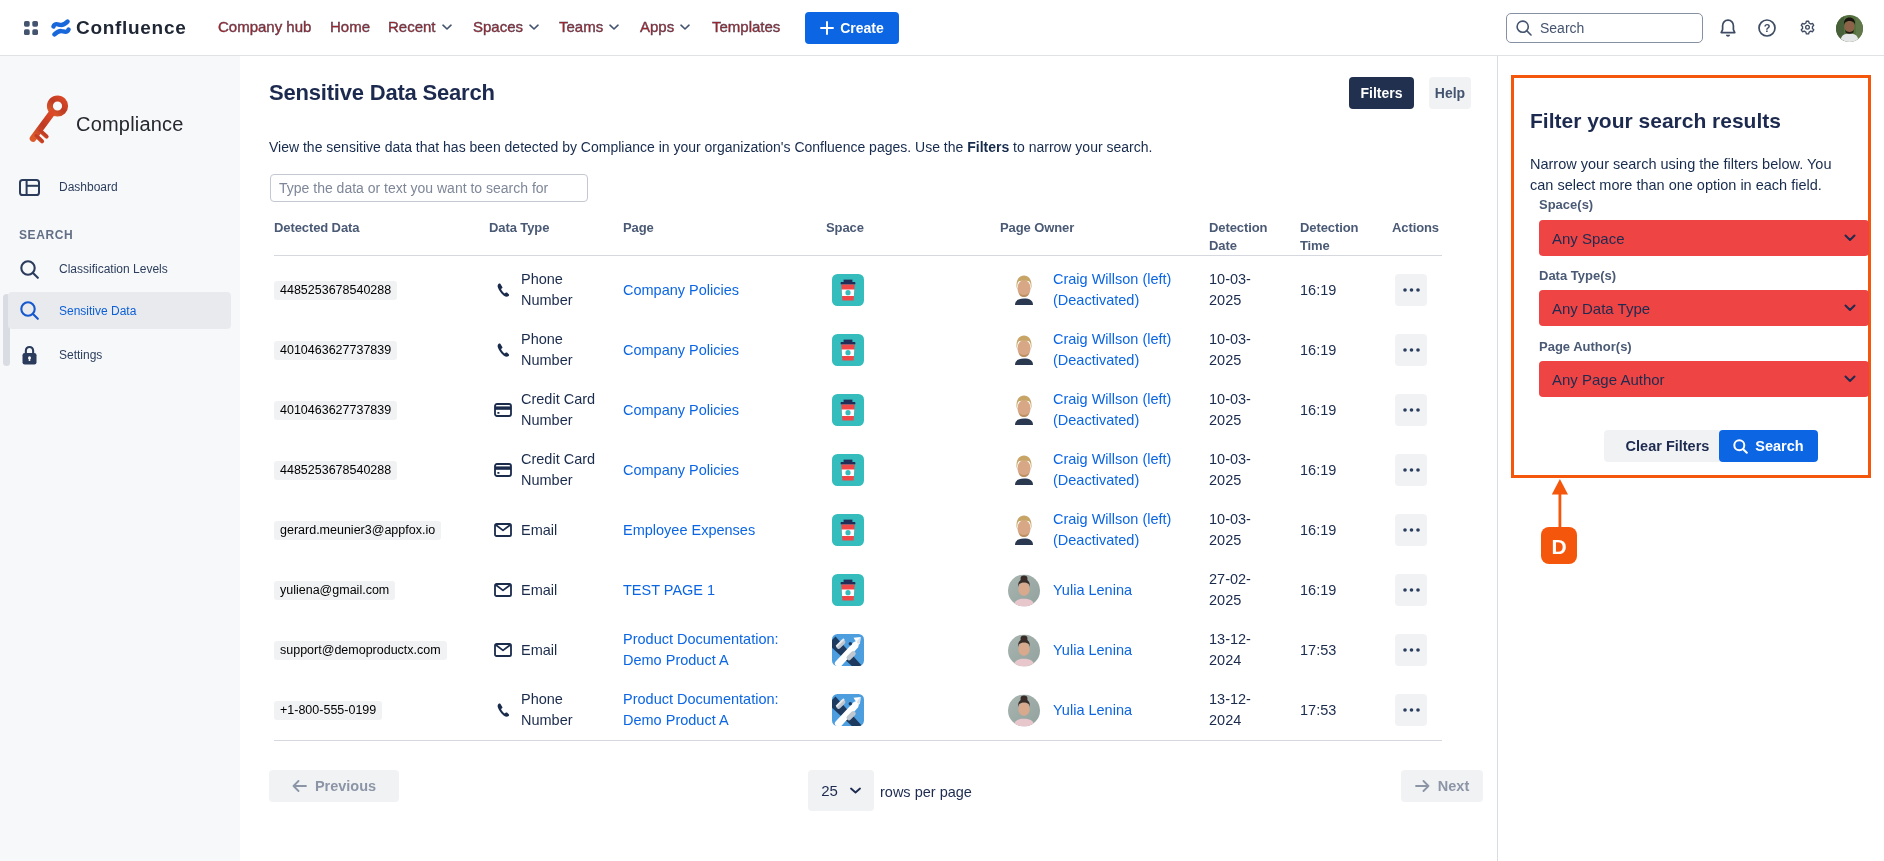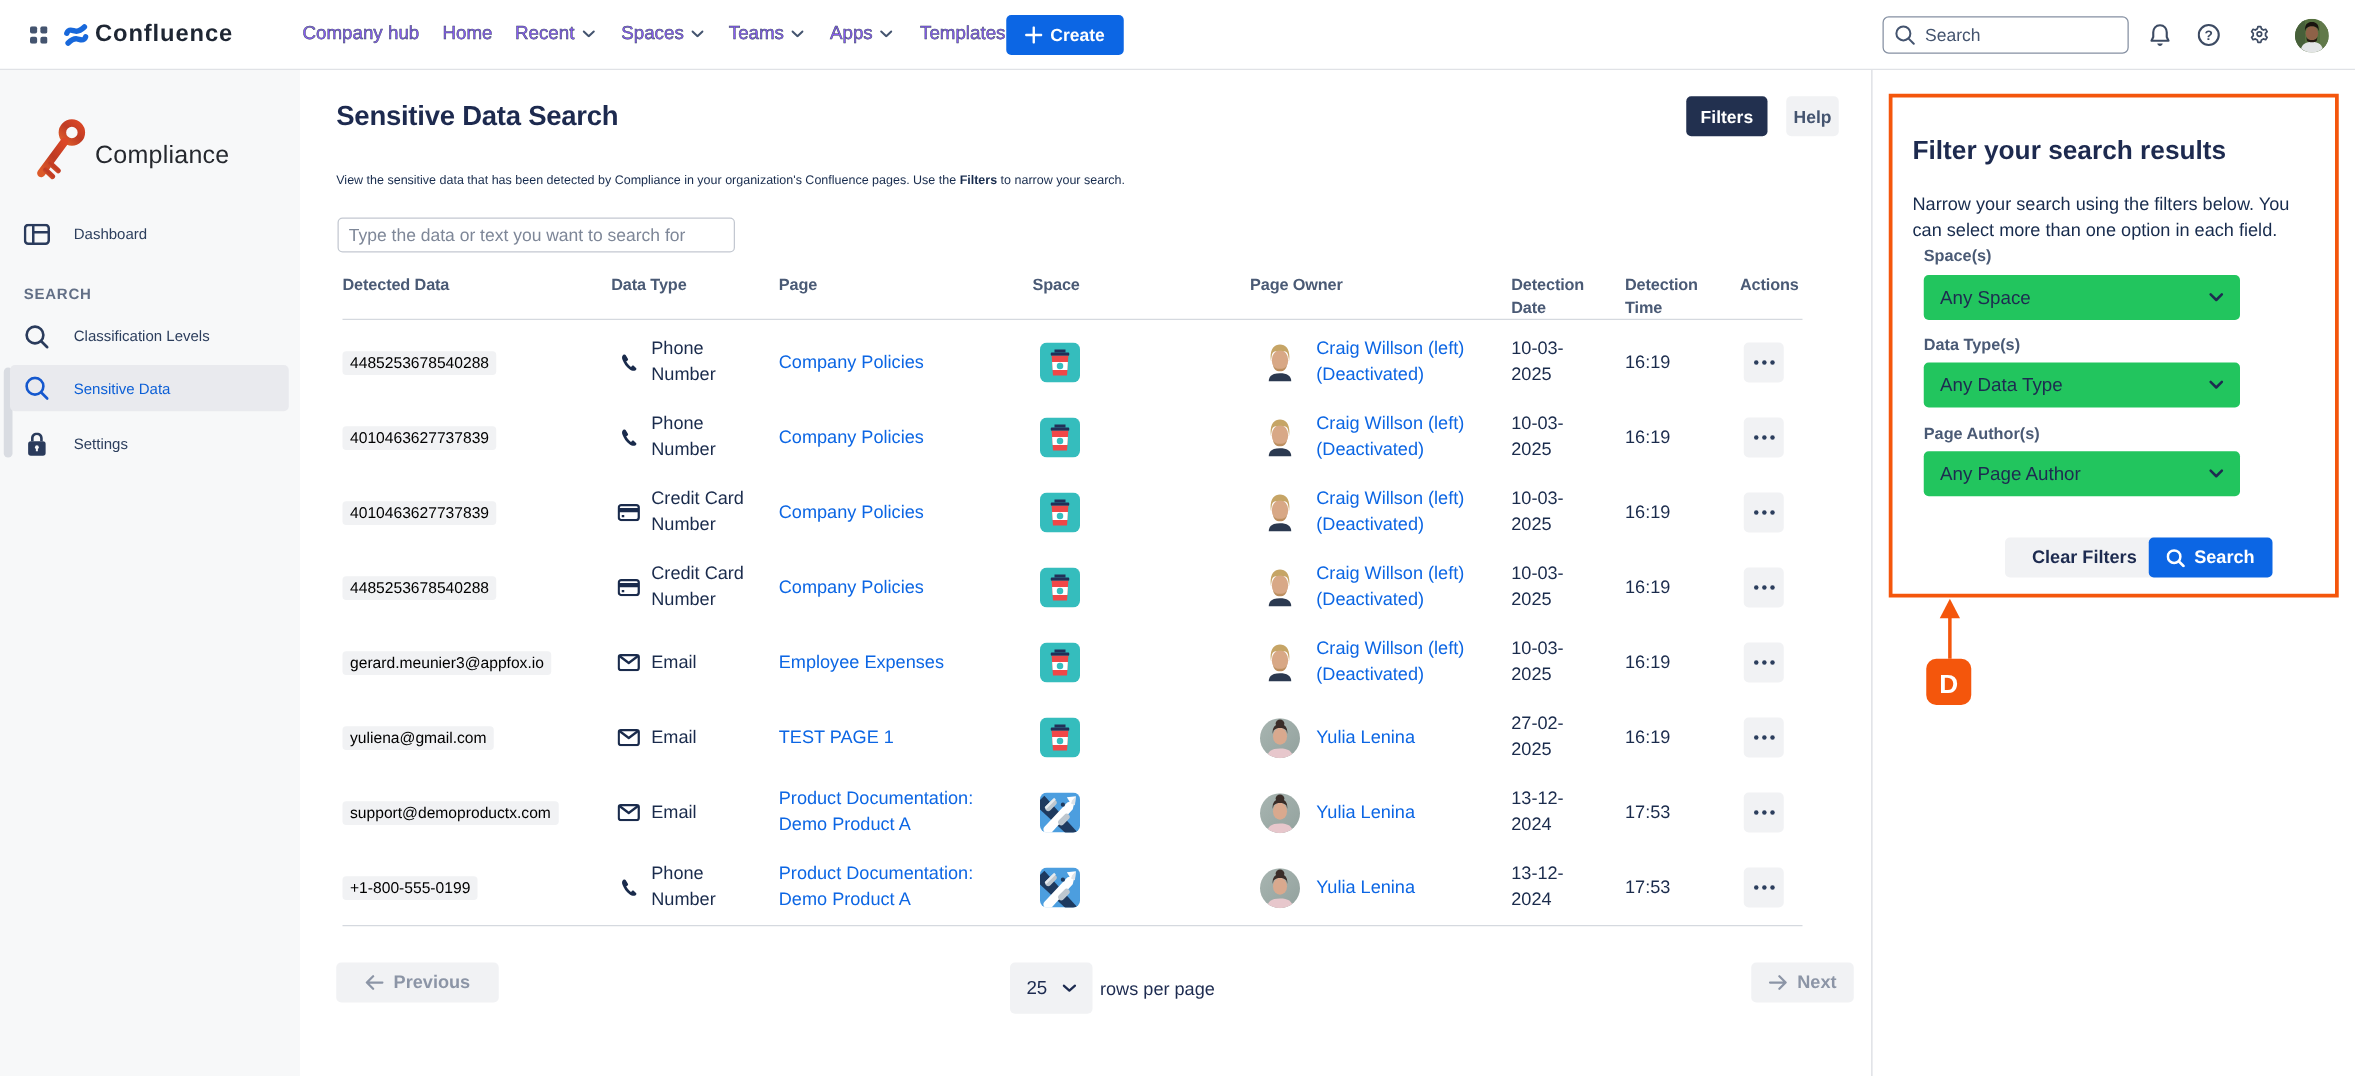--- a/index.html
+++ b/index.html
@@ -3,39 +3,39 @@
 <meta charset="utf-8">
 <style>
   * { margin:0; padding:0; box-sizing:border-box; }
   html,body { width:1884px; height:861px; overflow:hidden; }
   body { position:relative; font-family:"Liberation Sans", sans-serif; background:#fff; color:#172B4D; }
   .abs { position:absolute; }
 
   
   #topnav { position:absolute; left:0; top:0; width:1884px; height:56px; background:#fff; border-bottom:1px solid #E0E2E6; z-index:5; }
   .navword { font-size:19px; font-weight:700; color:#1E2633; letter-spacing:0.7px; }
-  .navitem { font-size:15px; font-weight:400; -webkit-text-stroke:0.4px #3B4A62; color:#8b5cf6; white-space:nowrap; display:inline-flex; align-items:center; gap:6px;margin-left:24px; }
+  .navitem { font-size:15px; font-weight:400; -webkit-text-stroke:0.4px #3B4A62; color:#b91c1c; white-space:nowrap; display:inline-flex; align-items:center; gap:6px; }
   #createbtn { position:absolute; left:805px; top:12px; width:94px; height:32px; background:#0C66E4; border-radius:4px; color:#fff; font-size:14px; font-weight:600; display:flex; align-items:center; justify-content:center; gap:6px; }
   #navsearch { position:absolute; left:1506px; top:13px; width:197px; height:30px; border:1px solid #8590A2; border-radius:5px; display:flex; align-items:center; padding-left:9px; gap:8px; background:#fff; }
   #navsearch span { font-size:14px; color:#44546F; }
 
   
   #sidebar { position:absolute; left:0; top:56px; width:240px; height:805px; background:#F7F8F9; }
   #applogo { position:absolute; left:27px; top:39px; }
   #apptitle { position:absolute; left:76px; top:57px; font-size:20px; font-weight:400; color:#25282E; letter-spacing:0.2px; }
   .sideitem { position:absolute; left:8px; width:223px; height:38px; border-radius:4px; display:flex; align-items:center; color:#2C3E5D; font-size:12px; }
   .sideitem .ic { width:21px; margin-left:11px; margin-right:19px; display:flex; justify-content:center; }
   .sidelabel { position:absolute; left:19px; top:172px; font-size:12px; font-weight:700; color:#626F86; letter-spacing:0.6px; }
 
   
   #vdivider { position:absolute; left:1497px; top:56px; width:1px; height:805px; background:#D9DCE1; }
   h1 { position:absolute; left:269px; top:80px; font-size:22px; font-weight:700; color:#1D2A4F; letter-spacing:-0.2px; }
   #filtersbtn { position:absolute; left:1349px; top:77px; width:65px; height:32px; background:#22304F; border-radius:4px; color:#fff; font-size:14px; font-weight:600; display:flex; align-items:center; justify-content:center; }
   #helpbtn { position:absolute; left:1429px; top:77px; width:42px; height:32px; background:#F1F2F4; border-radius:4px; color:#44546F; font-size:14px; font-weight:600; display:flex; align-items:center; justify-content:center; }
-  #desc { position:absolute; left:269px; top:139px; font-size:10px; color:#172B4D; }
+  #desc { position:absolute; left:269px; top:139px; font-size:14px; color:#172B4D; }
   #searchinput { position:absolute; left:270px; top:174px; width:318px; height:28px; border:1px solid #C3C8D1; border-radius:4px; display:flex; align-items:center; padding-left:8px; background:#fff; }
   #searchinput span { font-size:14px; color:#7E8798; }
 
   
   #tbl { position:absolute; left:274px; top:210px; width:1168px; }
   .trow { display:grid; grid-template-columns:215px 134px 203px 174px 209px 91px 92px 50px; align-items:center; }
   .thead { height:46px; align-items:start; border-bottom:1px solid #D5D9DF; }
   .thead > div { font-size:13px; font-weight:700; color:#4A5A75; line-height:18px; padding-top:9px; letter-spacing:-0.1px; }
   .tbody { margin-top:4px; }
   .tr { height:60px; }
@@ -54,21 +54,21 @@
   #prevbtn { position:absolute; left:269px; top:770px; width:130px; height:32px; background:#F1F2F4; border-radius:4px; color:#8C95A6; font-size:14.5px; font-weight:600; display:flex; align-items:center; justify-content:center; gap:8px; }
   #rowsel { position:absolute; left:808px; top:770px; width:66px; height:41px; background:#F1F2F4; border-radius:4px; color:#1D2B50; font-size:15px; display:flex; align-items:center; justify-content:center; gap:12px; }
   #rowstxt { position:absolute; left:880px; top:784px; font-size:14.5px; color:#1D2B50; }
   #nextbtn { position:absolute; left:1401px; top:770px; width:82px; height:32px; background:#F1F2F4; border-radius:4px; color:#8C95A6; font-size:14.5px; font-weight:600; display:flex; align-items:center; justify-content:center; gap:8px; }
 
   
   #rpanel { position:absolute; left:1511px; top:75px; width:360px; height:403px; background:#fff; border:3px solid #F4560C; }
   #rpanel h2 { position:absolute; left:16px; top:31px; font-size:21px; font-weight:700; color:#1D2A4F; }
   #rpanel .ptxt { position:absolute; left:16px; top:76px; width:320px; font-size:14.5px; line-height:21px; color:#172B4D; }
   .flabel { position:absolute; left:25px; font-size:13px; font-weight:700; color:#4A5A75; }
-  .fsel { position:absolute; left:25px; width:253px; height:36px; background:#22c55e; border-radius:4px; display:flex; align-items:center; padding:0 13px; font-size:15px; color:#1D2B50; }
+  .fsel { position:absolute; left:25px; width:330px; height:36px; background:#ef4444; border-radius:4px; display:flex; align-items:center; padding:0 13px; font-size:15px; color:#1D2B50; }
   .fsel svg { margin-left:auto; }
   #clearbtn { position:absolute; left:90px; top:352px; width:127px; height:32px; background:#F1F2F4; border-radius:4px; color:#1D2B50; font-size:14.5px; font-weight:600; display:flex; align-items:center; justify-content:center; }
   #srchbtn { position:absolute; left:205px; top:352px; width:99px; height:32px; background:#0C66E4; border-radius:4px; color:#fff; font-size:14.5px; font-weight:600; display:flex; align-items:center; justify-content:center; gap:7px; }
 </style>
 </head>
 <body>
 
 <div id="topnav">
   <svg class="abs" style="left:24px;top:21px" width="14" height="14" viewBox="0 0 14 14" fill="#44546F">
     <rect x="0" y="0" width="5.7" height="5.7" rx="1.6"></rect>

